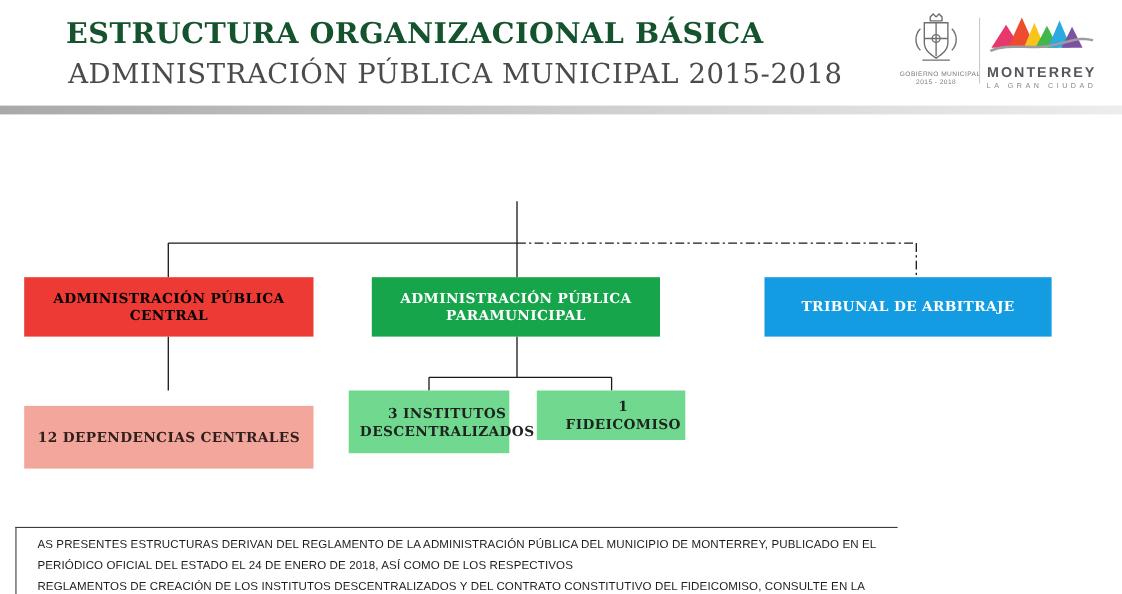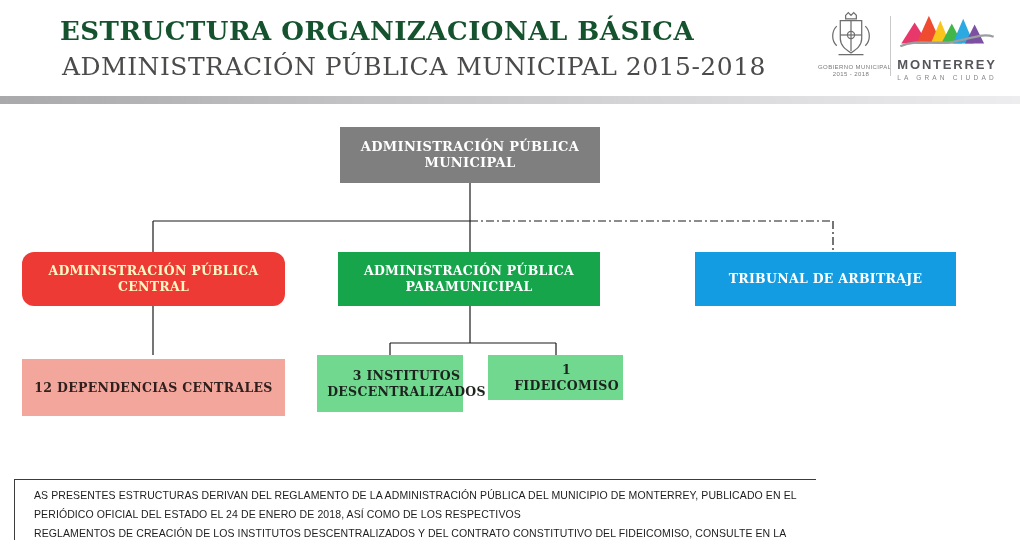--- a/index.html
+++ b/index.html
@@ -36,21 +36,21 @@
     position:absolute;display:flex;align-items:center;justify-content:center;
     text-align:center;
     font-family:"DejaVu Serif","Liberation Serif",serif;
     font-weight:bold;font-size:12.5px;line-height:16px;letter-spacing:.3px;
     padding:2px 10px;box-sizing:border-box;
   }
   #node-root        {left:340px;top:127px;width:260px;height:56px;font-size:13px;}
   #node-central     {left:22px; top:252px;width:263px;height:54px;}
   #node-paramunicipal{left:338px;top:252px;width:262px;height:54px;}
   #node-tribunal    {left:695px;top:252px;width:261px;height:54px;text-align:center;}
-  #node-dependencias{left:22px; top:359px;width:263px;height:57px;}
+  #node-dependencias{left:22px; top:369px;width:263px;height:57px;}
   #node-institutos  {left:317px;top:355px;width:146px;height:57px;}
   #node-fideicomiso {left:488px;top:355px;width:135px;height:45px;padding-left:32px;}
   .connectors{position:absolute;left:0;top:0;pointer-events:none;}
   
   .footer-box{
     position:absolute;left:14px;top:479px;width:802px;height:61px;
     border-top:1px solid #3c3c3c;border-left:1px solid #3c3c3c;
     padding:6px 10px 0 19px;box-sizing:border-box;
     font-size:10.5px;line-height:19px;color:#1d1d1d;letter-spacing:.1px;
   }
@@ -105,23 +105,22 @@
       <line x1="470" y1="221" x2="833" y2="221" stroke-dasharray="8 3 2 3"></line>
       <line x1="833" y1="221" x2="833" y2="252" stroke-dasharray="8 3 2 3"></line>
       <line x1="153" y1="306" x2="153" y2="355"></line>
       <line x1="470" y1="306" x2="470" y2="343"></line>
       <line x1="390" y1="343" x2="556" y2="343"></line>
       <line x1="390" y1="343" x2="390" y2="355"></line>
       <line x1="556" y1="343" x2="556" y2="355"></line>
     </g>
   </svg>
 
-  <div class="node" id="node-root" style="background-color: rgb(127, 127, 127); color: rgb(255, 255, 255);">ADMINISTRACIÓN PÚBLICA MUNICIPAL</div>
 
-  <div class="node" id="node-central" style="background-color: rgb(238, 58, 53); color: #fef9c3; border-radius: 12px;">ADMINISTRACIÓN PÚBLICA CENTRAL</div>
+  <div class="node" id="node-central" style="background-color: rgb(238, 58, 53); color: #000000;">ADMINISTRACIÓN PÚBLICA CENTRAL</div>
 
   <div class="node" id="node-paramunicipal" style="background-color: rgb(23, 165, 76); color: rgb(255, 255, 255);">ADMINISTRACIÓN PÚBLICA PARAMUNICIPAL</div>
 
   <div class="node" id="node-tribunal" style="background-color: rgb(20, 156, 226); color: rgb(255, 255, 255);">TRIBUNAL DE ARBITRAJE</div>
 
   <div class="node" id="node-dependencias" style="background-color: rgb(243, 166, 156); color: rgb(48, 32, 29);">12 DEPENDENCIAS CENTRALES</div>
 
   <div class="node" id="node-institutos" style="background-color: rgb(113, 217, 143); color: rgb(29, 36, 29); padding-left: 43px;">3 INSTITUTOS DESCENTRALIZADOS</div>
 
   <div class="node" id="node-fideicomiso" style="background-color: rgb(113, 217, 143); color: rgb(29, 36, 29);">1 FIDEICOMISO</div>

